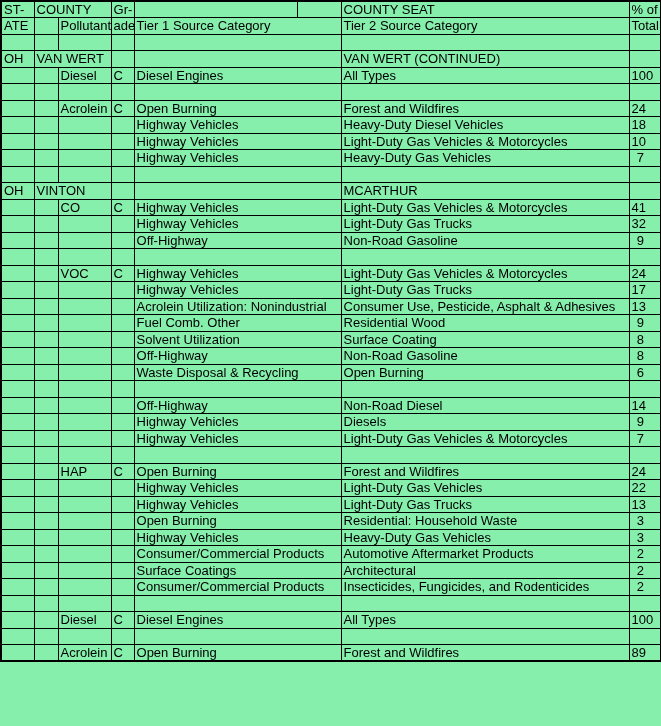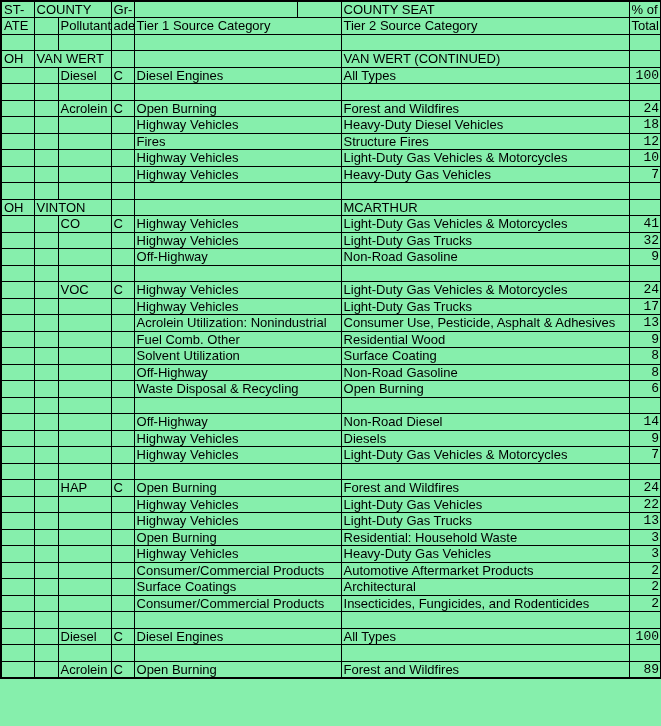--- a/index.html
+++ b/index.html
@@ -26,22 +26,21 @@
   table.report td {
     border: 1px solid #000000;
     padding: 0 1px 0 2px;
     white-space: nowrap;
     overflow: hidden;
     vertical-align: middle;
     line-height: 15px;
   }
   table.report td.num {
     text-align: right;
-    padding-right: 1px;
-    font-family: Liberation Mono, monospace;
+    padding-right: 16px;
   }
 </style>
 </head>
 <body>
 
 <div class="sheet">
   <table class="report">
     <colgroup>
         <col style="width: 33px;">
         <col style="width: 24px;">
@@ -122,29 +121,20 @@
           <td></td>
           <td colspan="2">Highway Vehicles</td>
           <td>Heavy-Duty Diesel Vehicles</td>
           <td class="num">18</td>
         </tr>
         <tr>
           <td></td>
           <td></td>
           <td></td>
           <td></td>
-          <td colspan="2">Fires</td>
-          <td>Structure Fires</td>
-          <td class="num">12</td>
-        </tr>
-        <tr>
-          <td></td>
-          <td></td>
-          <td></td>
-          <td></td>
           <td colspan="2">Highway Vehicles</td>
           <td>Light-Duty Gas Vehicles &amp; Motorcycles</td>
           <td class="num">10</td>
         </tr>
         <tr>
           <td></td>
           <td></td>
           <td></td>
           <td></td>
           <td colspan="2">Highway Vehicles</td>

